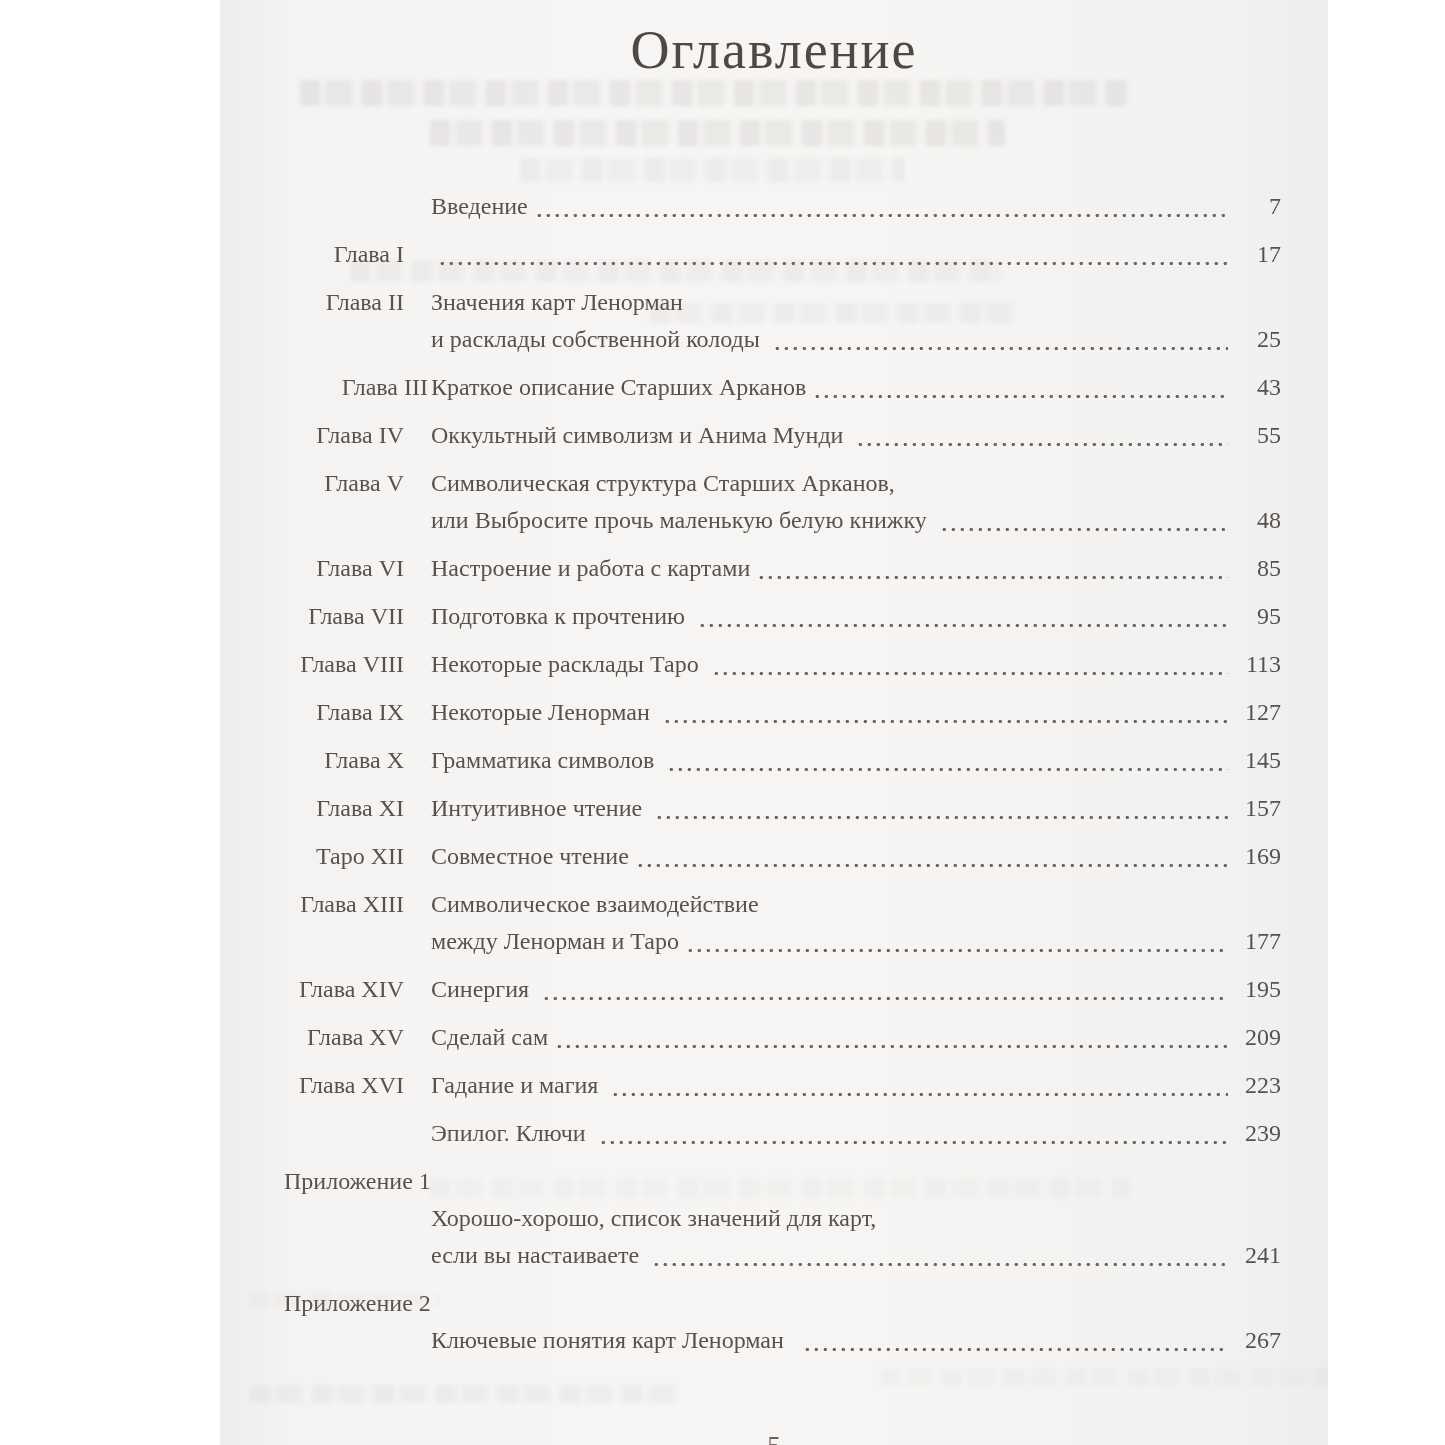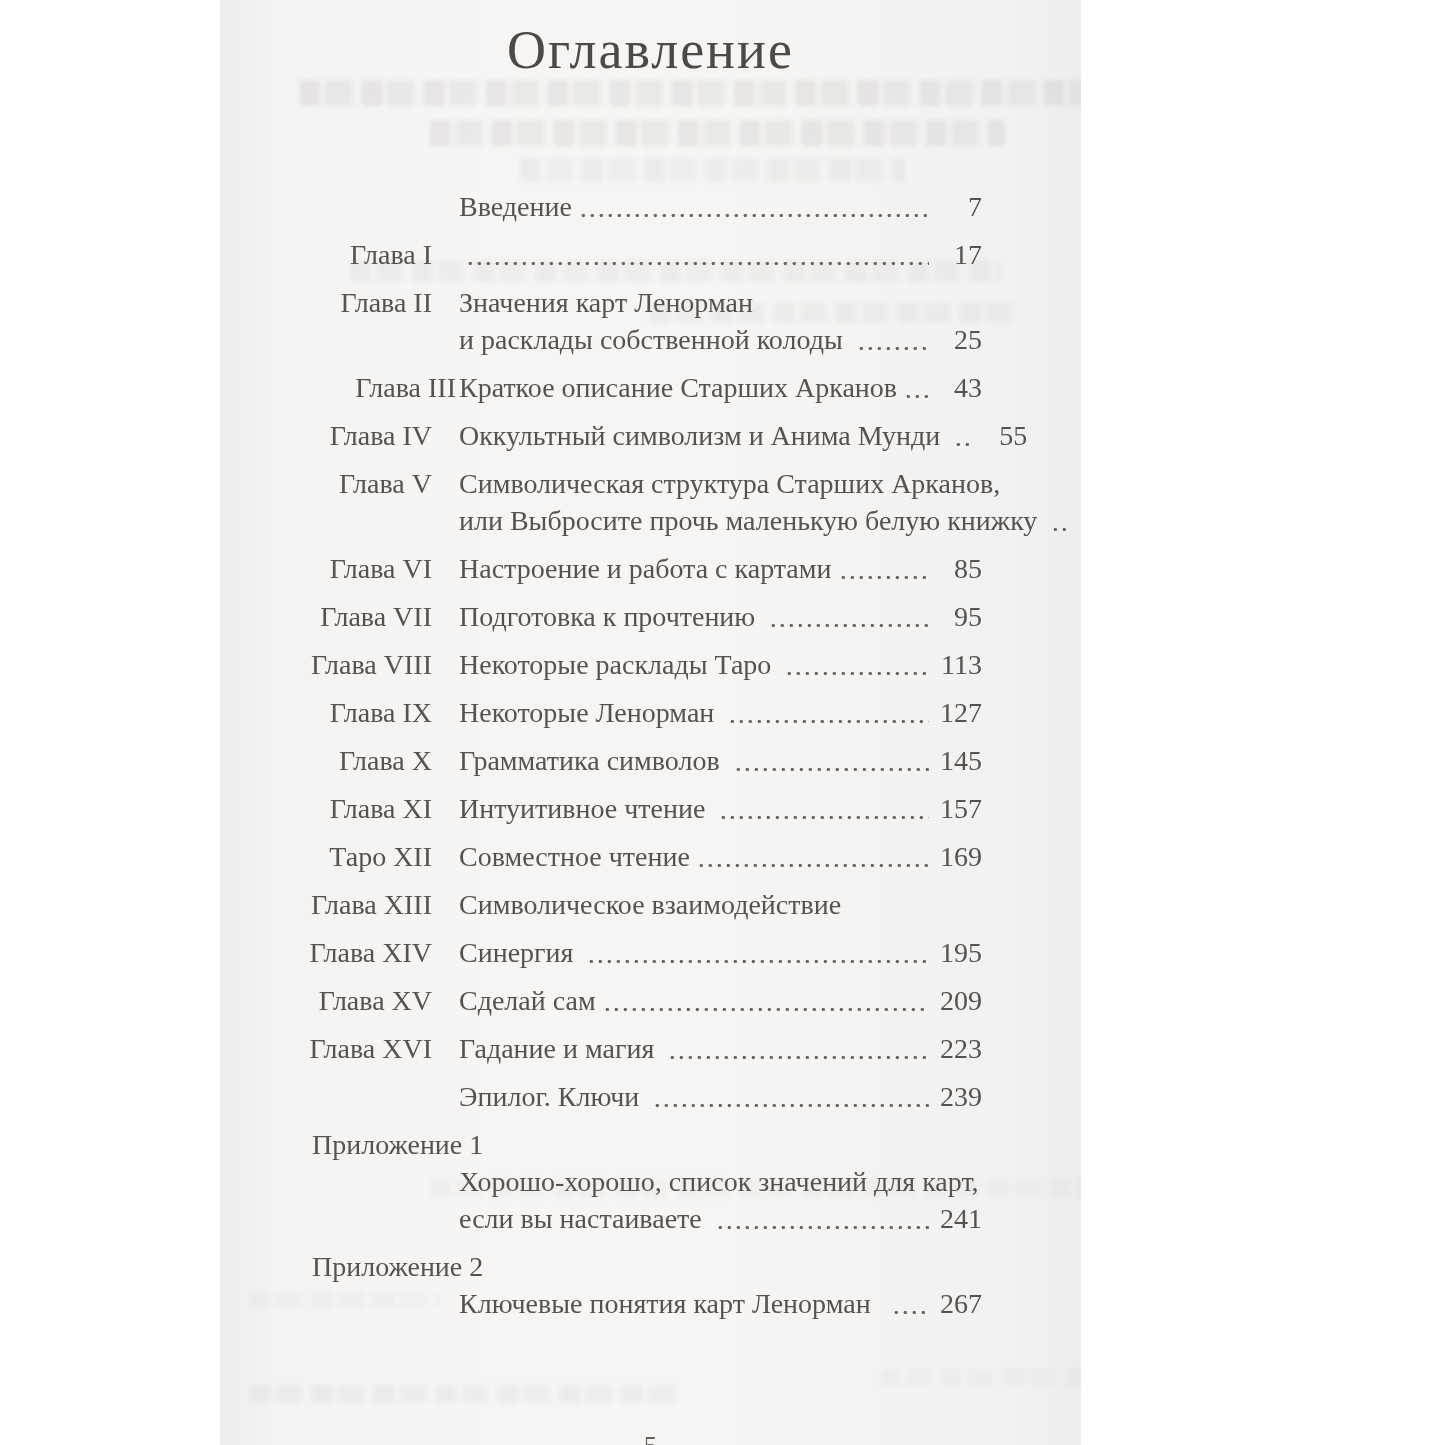--- a/index.html
+++ b/index.html
@@ -15,42 +15,41 @@
     width: 1445px; height: 1445px;
     background: var(--photo-bg);
     position: relative;
     overflow: hidden;
     font-family: "Liberation Serif", "DejaVu Serif", serif;
     color: var(--text);
   }
   .page {
     position: absolute;
     left: 220px; top: 0;
-    width: 861px; height: 1445px;
+    width: 1108px; height: 1445px;
     background: linear-gradient(90deg, #eeedee 0%, #f4f3f2 6%, #f6f5f4 30%, #f6f5f3 60%, #f2f1f1 93%, #eeedee 100%);
     overflow: hidden;
   }
   .page-title {
     margin-top: 18px;
     text-align: center;
     font-size: 54px;
     line-height: 64px;
     letter-spacing: 2px;
     color: var(--title);
     position: relative;
     z-index: 2;
   }
   .toc {
     position: relative;
     z-index: 2;
     margin-top: 106px;
-    padding-right: 99px;
-    font-size: 28px;
+    padding-right: 47px;
+    font-size: 24px;
     line-height: 37px;
-    margin-left: 28px;
   }
   .toc-entry { display: flex; margin-bottom: 11px; }
   .entry-label {
     flex: 0 0 184px;
     text-align: right;
     white-space: nowrap;
   }
   
   .toc-entry:nth-child(4) .entry-label { transform: translateX(24px); }
   .entry-body { flex: 1 1 auto; margin-left: 27px; min-width: 0; }
@@ -251,20 +250,25 @@
             <span class="pnum">169</span>
           </div>
         </div>
       </div>
       <div class="toc-entry">
         <div class="entry-label">Глава XIII</div>
         <div class="entry-body">
           <div class="tline">
             <span class="ttext">Символическое взаимодействие</span>
           </div>
+          <div class="tline">
+            <span class="ttext">между Ленорман и Таро</span>
+            <span class="leader"></span>
+            <span class="pnum">177</span>
+          </div>
         </div>
       </div>
       <div class="toc-entry">
         <div class="entry-label">Глава XIV</div>
         <div class="entry-body">
           <div class="tline">
             <span class="ttext">Синергия </span>
             <span class="leader"></span>
             <span class="pnum">195</span>
           </div>

